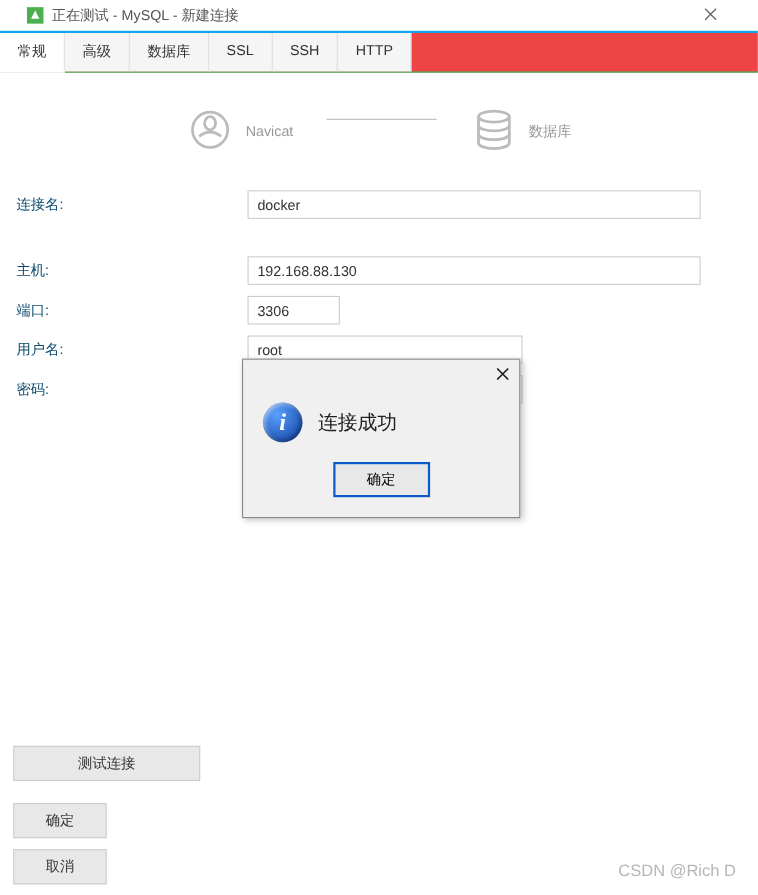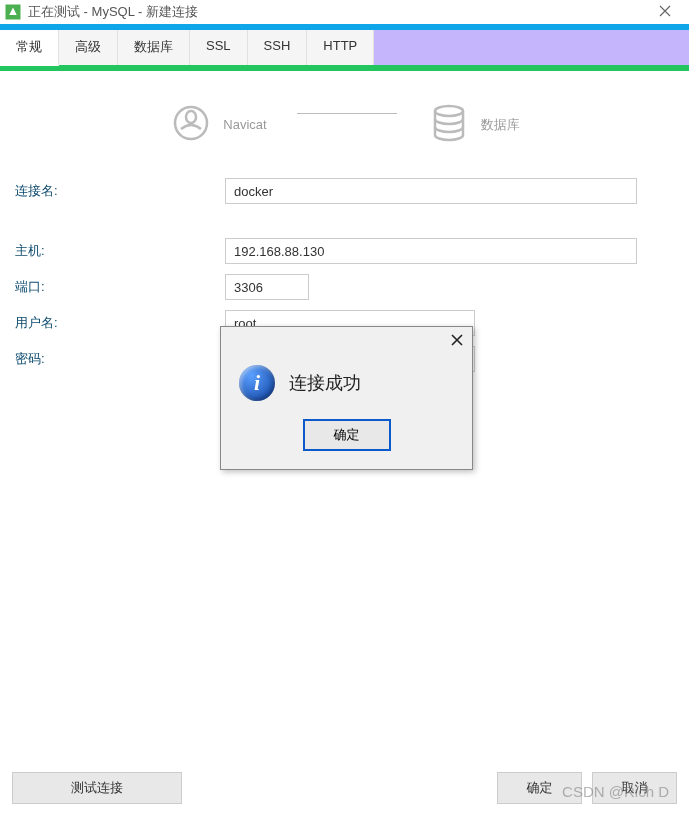--- a/index.html
+++ b/index.html
@@ -1,43 +1,43 @@
 <!DOCTYPE html>
 <html><head>
   <meta charset="utf-8">
   <style>
     * { box-sizing: border-box; margin: 0; padding: 0; font-family: "Microsoft YaHei", "Segoe UI", sans-serif; }
     body { width: 689px; height: 814px; background: #fff; position: relative; overflow: hidden; }
     
-    .titlebar { height: 30px; display: flex; align-items: center; padding: 0 4px; color: #555; font-size: 13px; border-bottom: 6px solid #0ea5e9; }
+    .titlebar { height: 30px; display: flex; align-items: center; padding: 0 23px; color: #555; font-size: 13px; border-bottom: 2px solid #0ea5e9; }
     .titlebar-icon { width: 18px; height: 18px; margin-right: 6px; }
     .titlebar-close { margin-left: auto; width: 40px; text-align: center; cursor: pointer; color: #888; }
     .titlebar-close svg { width: 12px; height: 12px; }
     
-    .tabs { display: flex; border-bottom: 6px solid #22c55e; background: #c4b5fd; }
+    .tabs { display: flex; border-bottom: 1px solid #22c55e; background: #ef4444; }
     .tab { padding: 8px 16px; font-size: 13px; color: #333; cursor: pointer; border-right: 1px solid #e0e0e0; }
     .tab.active { border-bottom: 2px solid #fff; margin-bottom: -1px; font-weight: normal; background: #fff; }
     .tab:not(.active) { background: #f5f5f5; }
     
     .content { padding: 20px 15px; position: relative; }
     
     .diagram { display: flex; align-items: center; justify-content: center; gap: 30px; margin: 10px 0 30px; }
     .diagram-side { display: flex; flex-direction: row; align-items: center; gap: 10px; color: #999; font-size: 13px; }
     .navicat-icon svg, .db-icon svg { width: 44px; height: 44px; }
     .diagram-line { width: 100px; height: 1px; background: #bbb; margin-bottom: 22px; }
     
     .form-row { display: flex; align-items: center; margin-bottom: 10px; }
     .form-label { width: 210px; font-size: 13px; color: #0c4a6e; }
     .form-input { border: 1px solid #ccc; padding: 4px 8px; font-size: 13px; color: #333; height: 26px; }
     .input-wide { width: 412px; }
     .input-narrow { width: 84px; }
     .input-med { width: 250px; }
     .form-gap { height: 24px; }
     
-    .footer { position: absolute; bottom: 0; left: 0; right: 0; padding: 10px 12px; display: flex; gap: 10px; background: #fff; }
+    .footer { position: absolute; bottom: 0; left: 0; right: 0; padding: 10px 12px; display: flex; gap: 10px; background: #fff; flex-direction: column; }
     .btn { border: 1px solid #ccc; background: #e8e8e8; padding: 6px 0; font-size: 13px; color: #333; cursor: pointer; text-align: center; }
     .btn-test { width: 170px; }
     .btn-footer { width: 85px; }
     .footer-spacer { flex: 1; }
     
     .modal { position: absolute; left: 220px; top: 326px; width: 253px; background: #f0f0f0; border: 1px solid #888; box-shadow: 2px 2px 6px rgba(0,0,0,0.25); }
     .modal-header { display: flex; justify-content: flex-end; padding: 6px 8px; }
     .modal-close { cursor: pointer; }
     .modal-close svg { width: 14px; height: 14px; }
     .modal-body { display: flex; align-items: center; gap: 14px; padding: 8px 18px 18px; }

